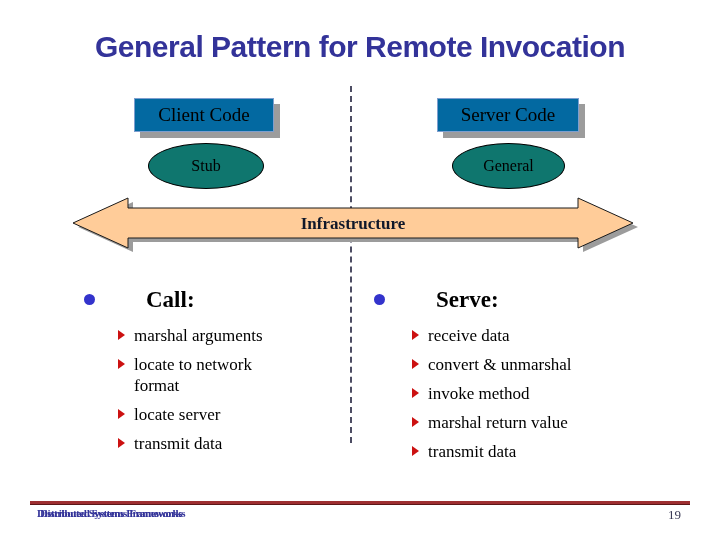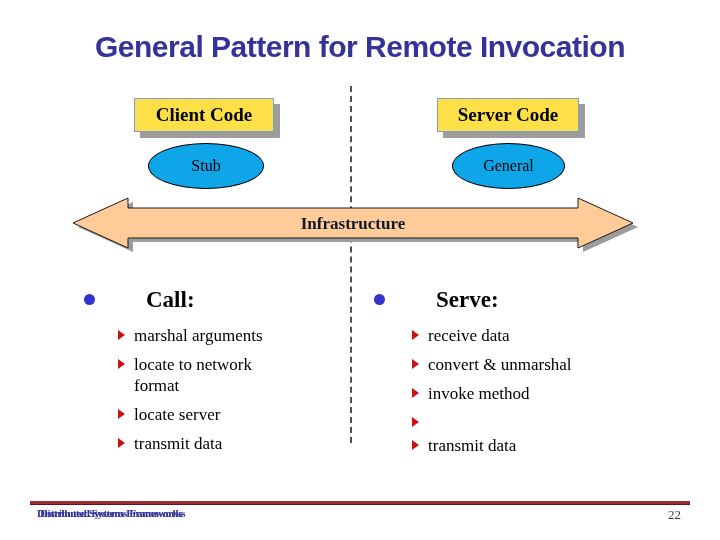--- a/index.html
+++ b/index.html
@@ -10,29 +10,29 @@
   .title{
     position:absolute;left:0;top:30px;width:720px;text-align:center;
     font-family:"Liberation Sans",sans-serif;font-weight:bold;
     font-size:30px;letter-spacing:-0.5px;color:#333399;
   }
   .divider{
     position:absolute;left:350px;top:86px;height:357px;width:0;
     border-left:2px dashed #4d4d63;
   }
   .codebox{
-    position:absolute;width:138px;height:32px;background:#fde047;
+    position:absolute;width:138px;height:32px;background:#0369a1;
     border:1px solid #7d9ecf;box-shadow:6px 6px 0 0 #9c9c9c;
     display:flex;align-items:center;justify-content:center;
-    font-weight:bold;font-size:19px;color:#000;
+    font-weight:normal;font-size:19px;color:#000;
   }
   .box-client{left:134px;top:98px;}
   .box-server{left:437px;top:98px;width:140px;}
   .ellipse{
-    position:absolute;background:#0ea5e9;border:1px solid #000;
+    position:absolute;background:#0f766e;border:1px solid #000;
     border-radius:50%;display:flex;align-items:center;justify-content:center;
     font-size:16px;color:#000;
   }
   .el-stub{left:148px;top:143px;width:114px;height:44px;}
   .el-skel{left:452px;top:143px;width:111px;height:44px;}
   .arrow-svg{position:absolute;left:60px;top:190px;width:600px;height:70px;}
   .banner-label{
     position:absolute;left:73px;top:214px;width:560px;text-align:center;
     font-weight:bold;font-size:17px;color:#0f172a;
   }
@@ -131,25 +131,26 @@
     <div class="li">
       <span class="tri"></span>
       <span class="li-text">convert &amp; unmarshal</span>
     </div>
     <div class="li">
       <span class="tri"></span>
       <span class="li-text">invoke method</span>
     </div>
     <div class="li">
       <span class="tri"></span>
+      <span class="li-text">marshal return value</span>
     </div>
     <div class="li">
       <span class="tri"></span>
       <span class="li-text">transmit data</span>
     </div>
   </div>
 
   <div class="footer-rule"></div>
   <div class="footer-text ft-a">Distributed Systems Frameworks</div>
   <div class="footer-text ft-b">Distributed Systems Frameworks</div>
-  <div class="page-number">22</div>
+  <div class="page-number">19</div>
 
 </div>
 
 </body></html>

